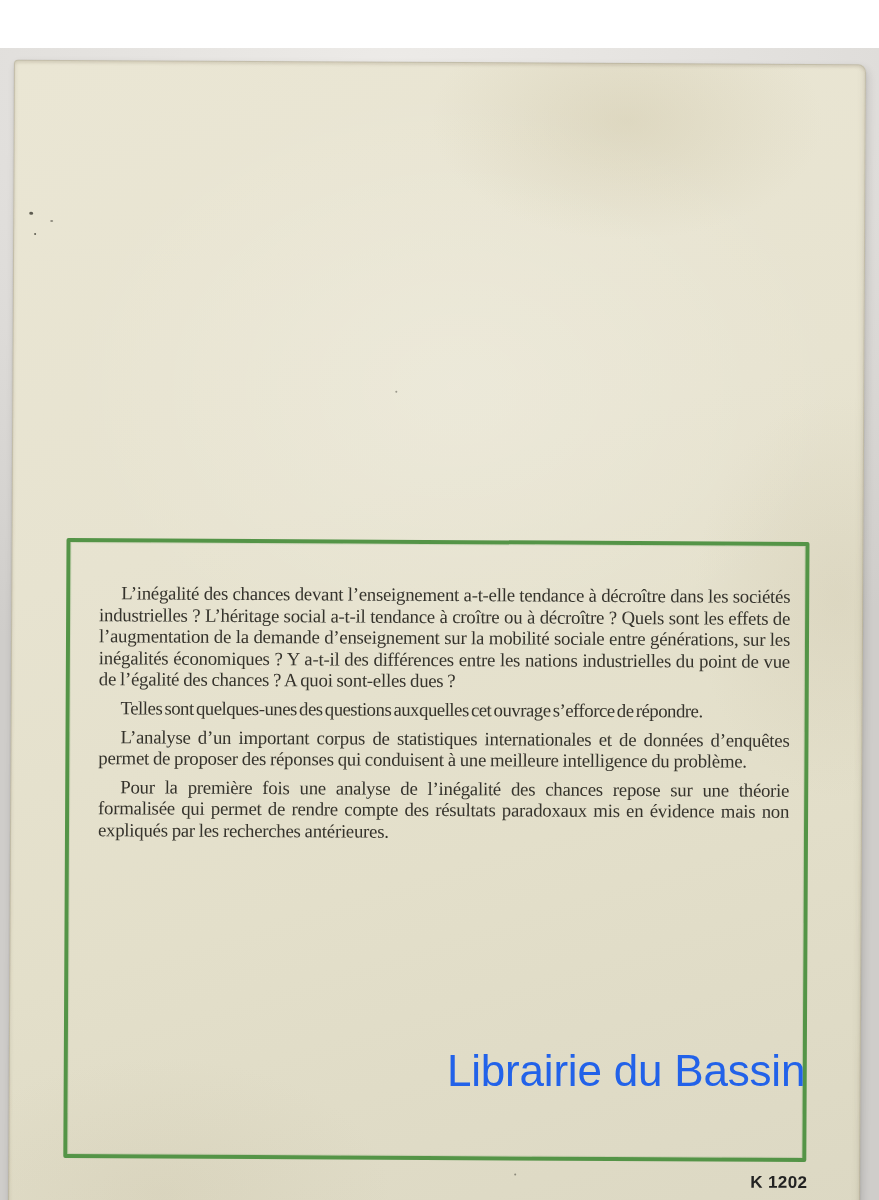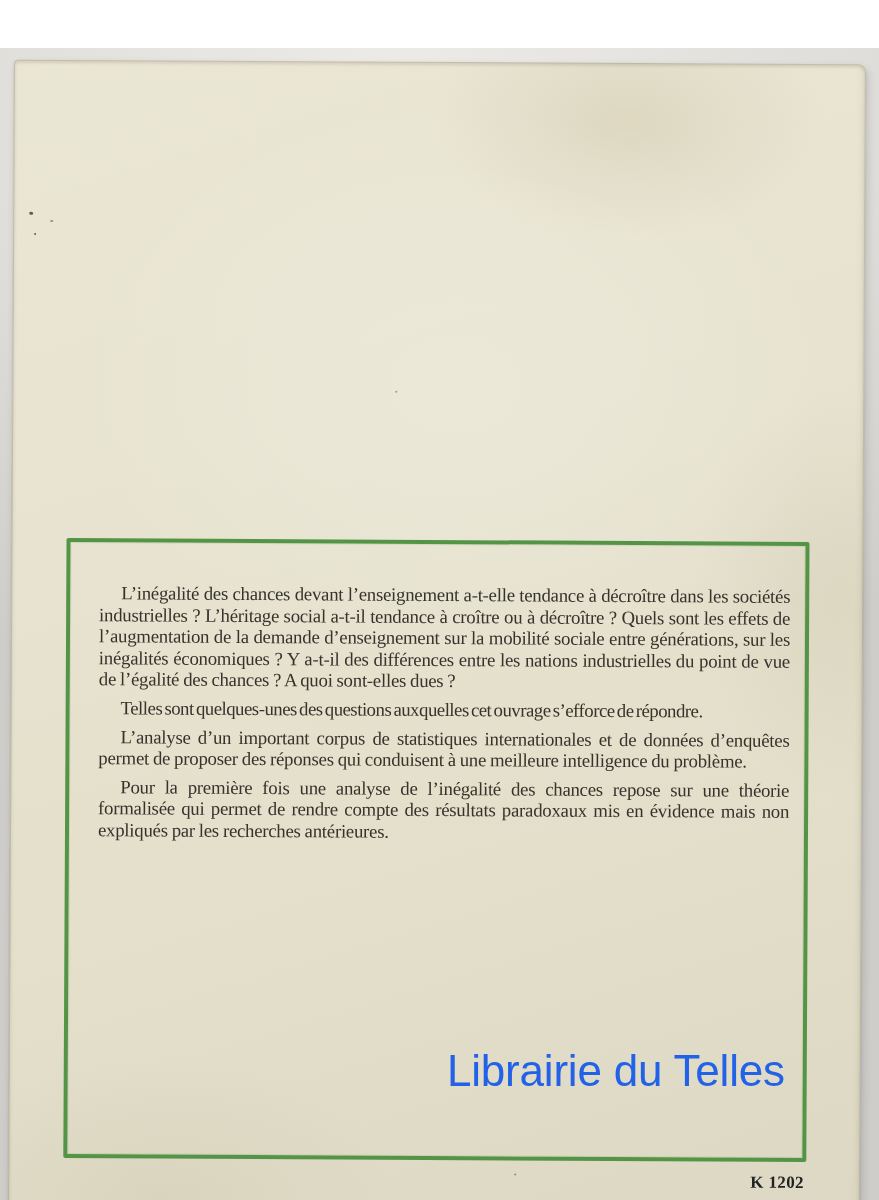--- a/index.html
+++ b/index.html
@@ -79,21 +79,21 @@
   }
   .blurb p:nth-child(2) {
     letter-spacing: -0.5px;
     word-spacing: -2px;
   }
   
   .code {
     position: absolute;
     left: 742px;
     top: 1109px;
-    font-family: Liberation Serif, serif;
+    font-family: Liberation Sans, sans-serif;
     font-size: 17px;
     font-weight: bold;
     letter-spacing: 0.4px;
     color: var(--code-ink, #222222);
   }
   
   .watermark {
     position: absolute;
     left: 447px;
     top: 998px;
@@ -136,15 +136,15 @@
         <p>Telles sont quelques-unes des questions auxquelles cet ouvrage s’efforce de répondre.</p>
         <p>L’analyse d’un important corpus de statistiques internationales et de données d’enquêtes permet de proposer des réponses qui conduisent à une meilleure intelligence du problème.</p>
         <p>Pour la première fois une analyse de l’inégalité des chances repose sur une théorie formalisée qui permet de rendre compte des résultats paradoxaux mis en évidence mais non expliqués par les recherches antérieures.</p>
       </div>
     </div>
 
     <div class="code">K 1202</div>
 
   </div>
 
-  <div class="watermark">Librairie du Telles</div>
+  <div class="watermark">Librairie du Bassin</div>
 
 </div>
 
 </body></html>

